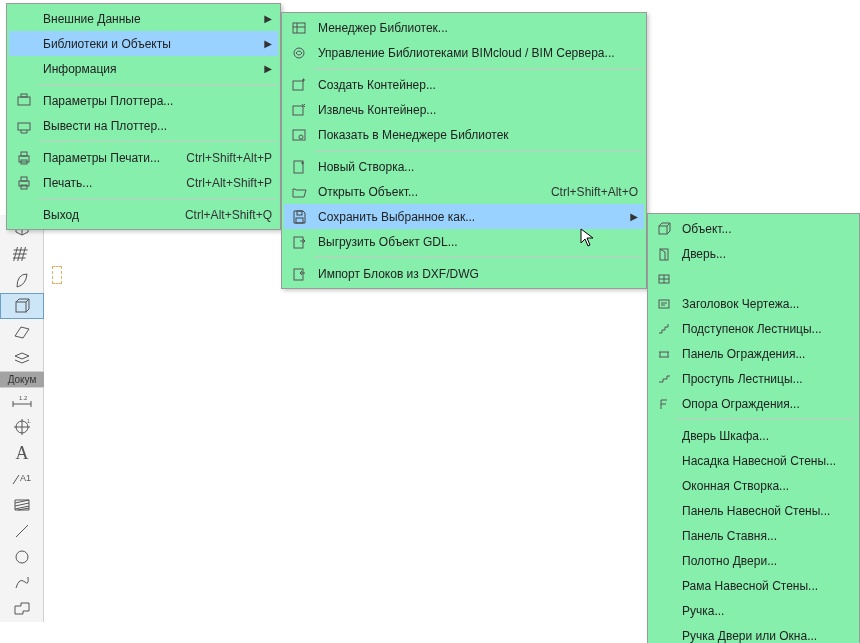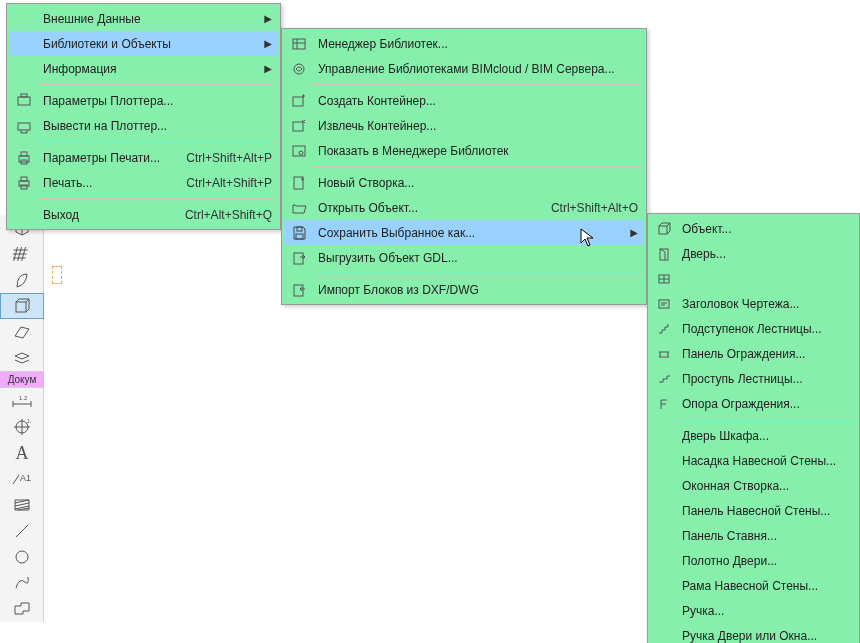--- a/index.html
+++ b/index.html
@@ -32,21 +32,21 @@
   }
   .toolbar-left .tool.selected {
     background: #cde6f7;
     border: 1px solid #6aa0c8;
   }
   .toolbar-left .section-label {
     width: 44px;
     text-align: center;
     font-size: 10px;
     color: #333;
-    background: #f0abfc;
+    background: #a3a3a3;
     padding: 2px 0;
     border-top: 1px solid #d0d0d0;
     border-bottom: 1px solid #d0d0d0;
   }
   .menu {
     position: absolute;
     background: #86efac;
     border: 1px solid #9a9a9a;
     box-shadow: 2px 2px 4px rgba(0,0,0,0.2);
     padding: 2px;
@@ -86,21 +86,21 @@
     text-align: right;
     color: #333;
     font-size: 10px;
   }
   .menu .sep {
     height: 1px;
     margin: 3px 2px 3px 30px;
     background: #c9c9c9;
   }
   .menu1 { left: 6px;  top: 3px;  width: 275px; }
-  .menu2 { left: 281px; top: 28px; width: 366px; }
+  .menu2 { left: 281px; top: 12px; width: 366px; }
   .menu3 { left: 647px; top: 213px; width: 213px; }
   .menu3 .icon { width: 20px; flex-basis: 20px; }
   .cursor {
     position: absolute;
     left: 580px;
     top: 228px;
     font-size: 16px;
     color: #000;
     pointer-events:none;
   }

